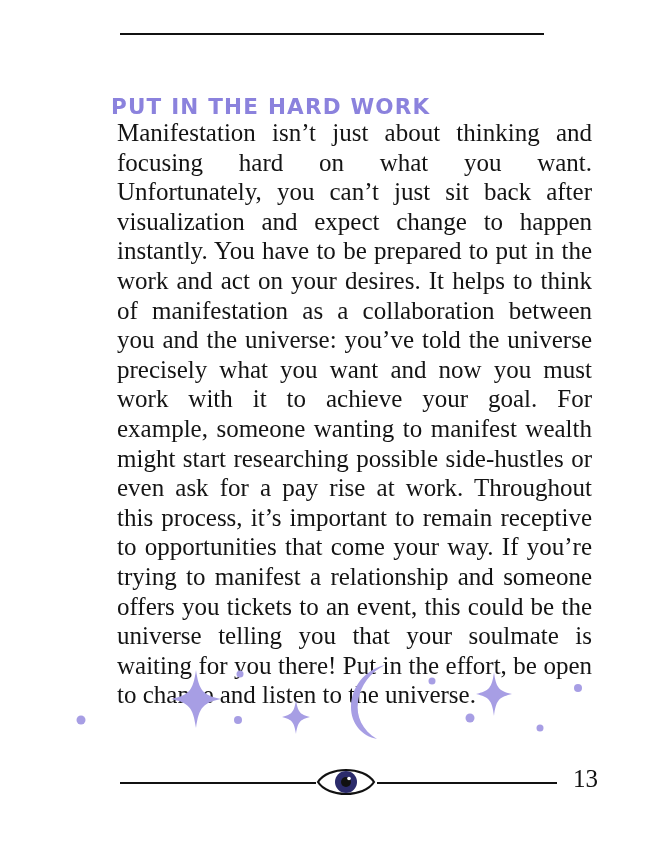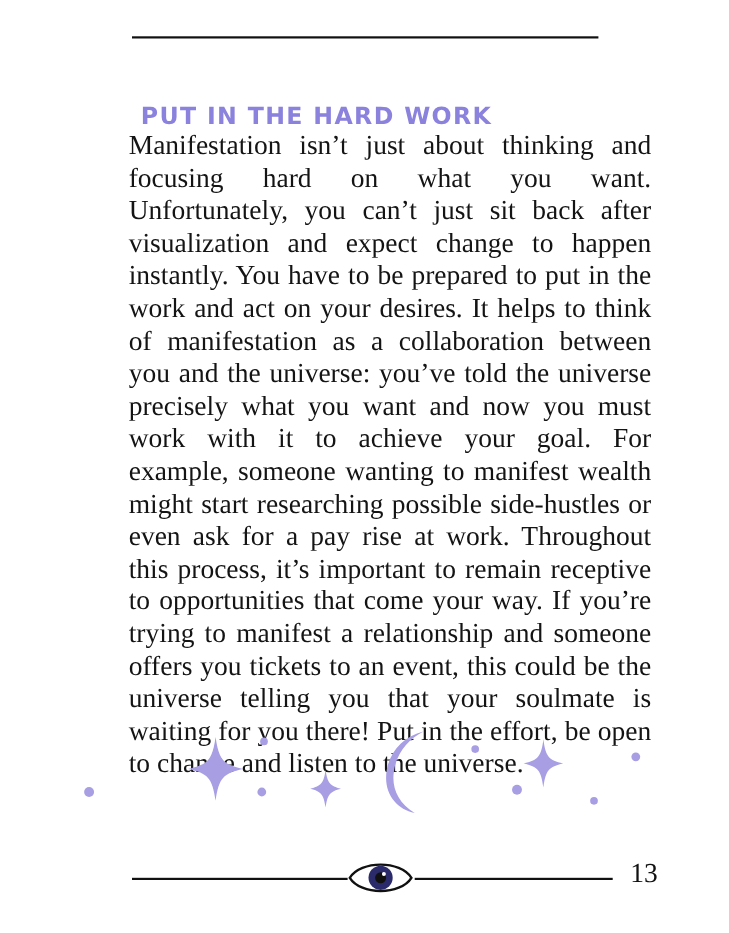--- a/index.html
+++ b/index.html
@@ -25,21 +25,21 @@
     position: absolute;
     top: 33px;
     left: 120px;
     width: 424px;
     height: 2px;
     background: #111111;
   }
   .heading {
     position: absolute;
     top: 80px;
-    left: 128px;
+    left: 111px;
     width: 440px;
     font-family: "DejaVu Sans", sans-serif;
     font-weight: bold;
     font-size: 21.5px;
     letter-spacing: 1.2px;
     color: #8b82dd;
     text-transform: uppercase;
     line-height: 1.2;
   }
   .body-text {
@@ -57,21 +57,21 @@
   }
   .decor {
     position: absolute;
     top: 640px;
     left: 0;
     width: 663px;
     height: 120px;
   }
   .bottom-area {
     position: absolute;
-    bottom: 0;
+    bottom: 16px;
     left: 0;
     width: 663px;
     height: 90px;
   }
   .rule-left {
     position: absolute;
     top: 40px;
     left: 120px;
     width: 196px;
     height: 2px;

